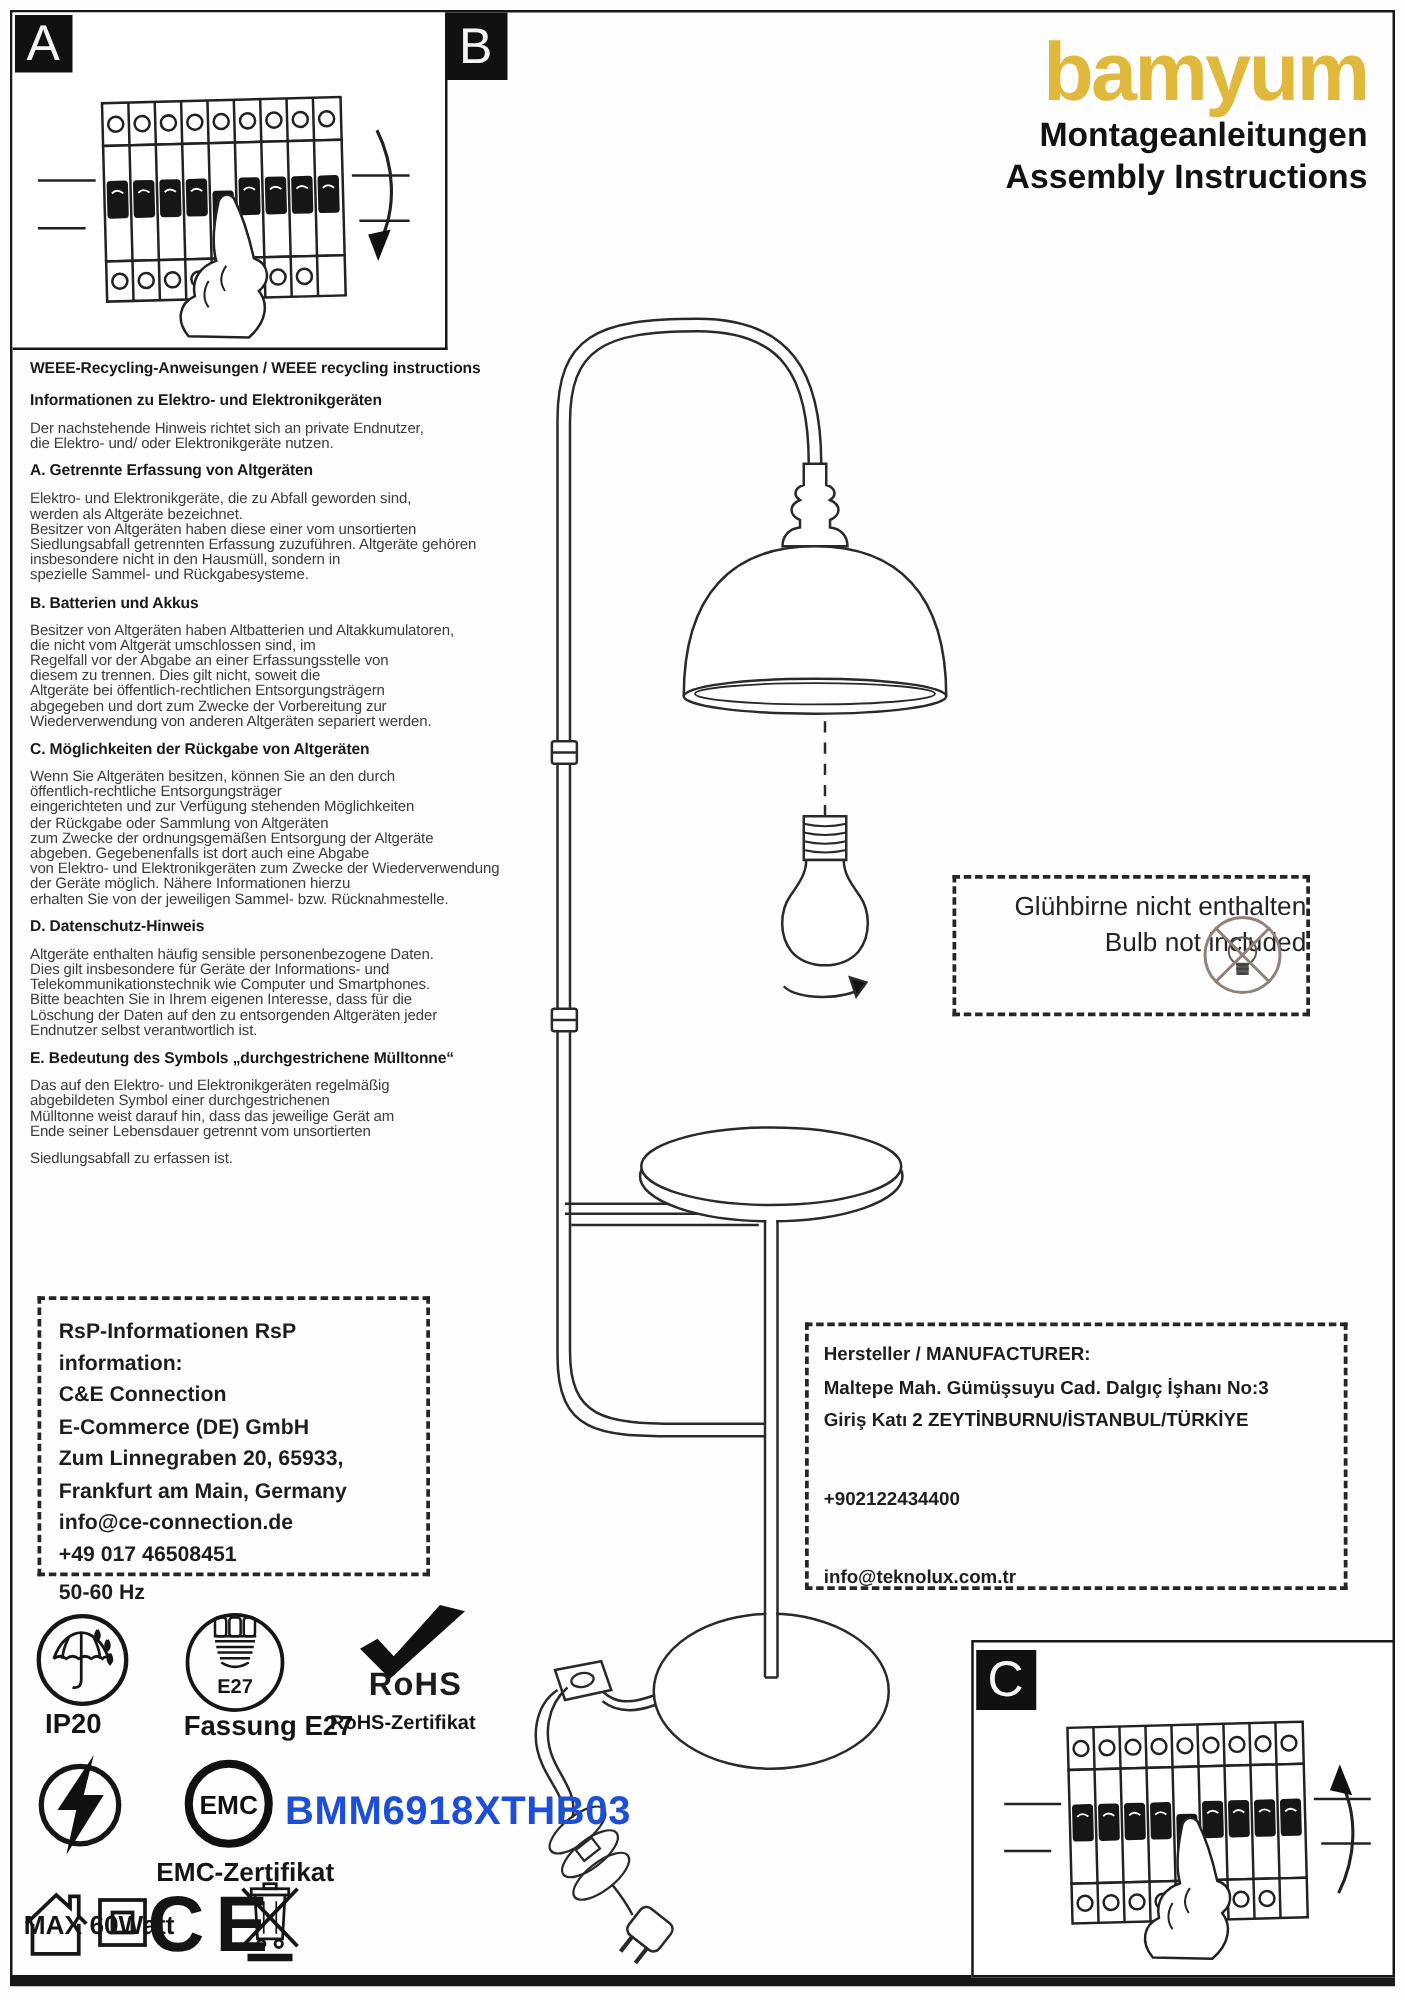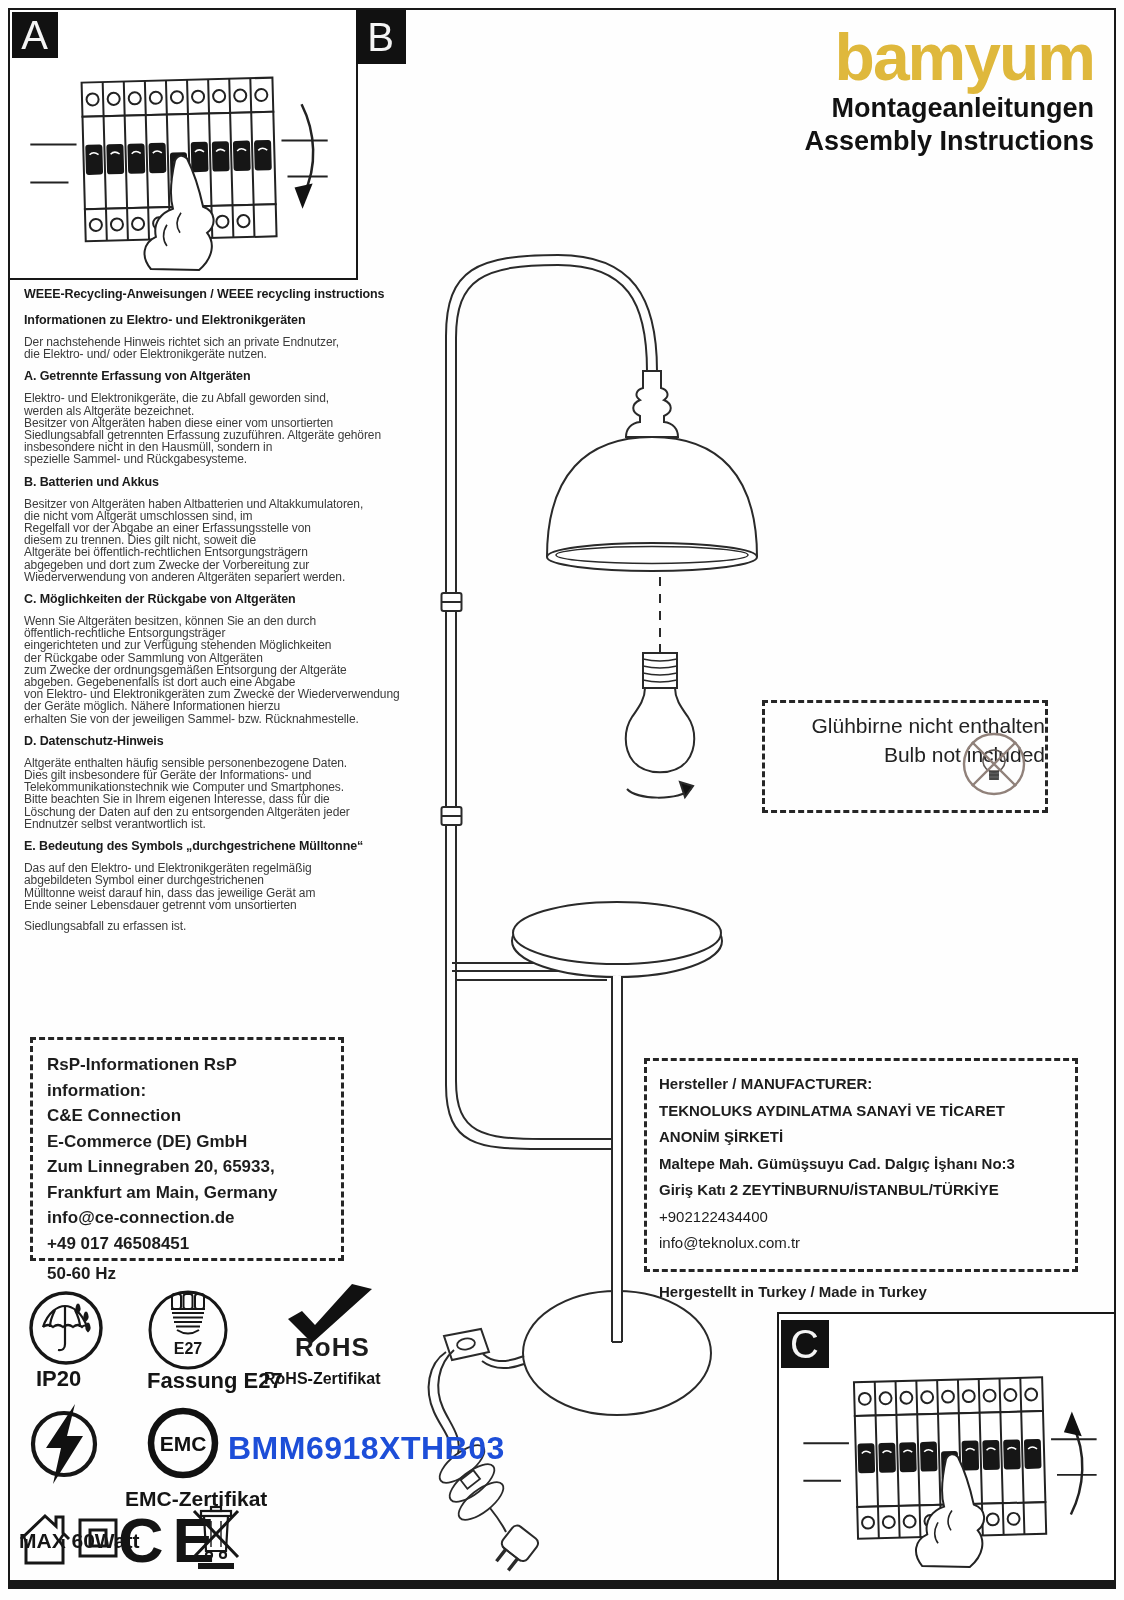--- a/index.html
+++ b/index.html
@@ -27,21 +27,21 @@
   
   .dashed{border:3px dashed #262626;background:transparent;}
   .bulb-box{left:762px;top:700px;width:266px;height:99px;padding:8px 0 0 14px;box-sizing:content-box;text-align:right;}
   .bulb-line{font-size:21px;line-height:29px;font-weight:500;color:#222;}
   .bulb-icon{position:absolute;left:196px;top:28px;}
   .rsp-box{left:30px;top:1037px;width:280px;height:194px;padding:12px 14px;}
   .rsp-line{font-size:17px;line-height:25.5px;font-weight:600;color:#1d1d1d;}
   .rsp-hz{margin-top:5px;}
   .manu-box{left:644px;top:1058px;width:404px;height:188px;padding:10px 12px;}
   .manu-line{font-size:15px;line-height:26.5px;font-weight:700;color:#1d1d1d;}
-  .manu-reg{font-weight:400;}
+  .manu-reg{font-weight:700;margin-top:36px;}
   .manu-foot{margin-top:22px;}
   
   .cert-label{font-weight:700;color:#151515;}
   .ip20-label{left:36px;top:1366px;font-size:22px;}
   .e27-label{left:147px;top:1368px;font-size:22px;}
   .rohs-word{left:295px;top:1332px;font-size:26px;font-weight:700;letter-spacing:1px;}
   .rohs-label{left:264px;top:1370px;font-size:16px;}
   .max-label{left:19px;top:1529px;font-size:21px;}
   .emc-label{left:125px;top:1487px;font-size:21px;}
   .code{left:228px;top:1430px;font-size:32px;font-weight:700;letter-spacing:0.5px;color:#1d4ed8;}
@@ -245,26 +245,24 @@
     <div class="rsp-line">E-Commerce (DE) GmbH</div>
     <div class="rsp-line">Zum Linnegraben 20, 65933,</div>
     <div class="rsp-line">Frankfurt am Main, Germany</div>
     <div class="rsp-line">info@ce-connection.de</div>
     <div class="rsp-line">+49 017 46508451</div>
     <div class="rsp-line rsp-hz">50-60 Hz</div>
   </div>
 
   <div class="abs dashed manu-box">
     <div class="manu-line">Hersteller / MANUFACTURER:</div>
-    <div class="manu-line">TEKNOLUKS AYDINLATMA SANAYİ VE TİCARET ANONİM ŞİRKETİ</div>
     <div class="manu-line">Maltepe Mah. Gümüşsuyu Cad. Dalgıç İşhanı No:3</div>
     <div class="manu-line">Giriş Katı 2 ZEYTİNBURNU/İSTANBUL/TÜRKİYE</div>
     <div class="manu-line manu-reg">+902122434400</div>
     <div class="manu-line manu-reg">info@teknolux.com.tr</div>
-    <div class="manu-line manu-foot">Hergestellt in Turkey / Made in Turkey</div>
   </div>
 
   <svg class="abs" style="left:28px;top:1290px" width="76" height="76" viewBox="0 0 76 76">
     <circle cx="38" cy="38" r="35" fill="none" stroke="#161616" stroke-width="3.4"></circle>
     <g fill="none" stroke="#161616" stroke-width="2.2">
       <path d="M15,37 C20,22 30,16 37,16 C44,16 54,22 59,37"></path>
       <path d="M15,37 q5,-4 10,0 q5,-4 10,0 q5,-4 10,0 q5,-4 9,0 q3,-3 5,0"></path>
       <path d="M37,16 V54 q0,7 -7,6"></path>
       <path d="M27,20 C24,26 22,31 22,37 M47,20 C50,26 52,31 52,37"></path>
       <path d="M50,14 q3,5 0,8 q-3,-3 0,-8 M58,22 q3,5 0,8 q-3,-3 0,-8 M60,33 q3,5 0,8 q-3,-3 0,-8" fill="#161616"></path>

